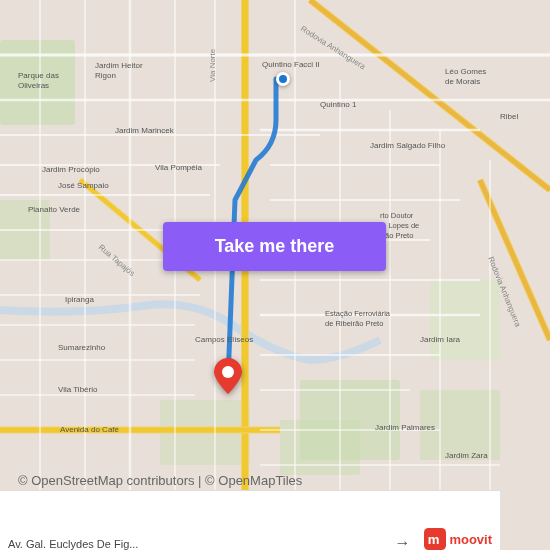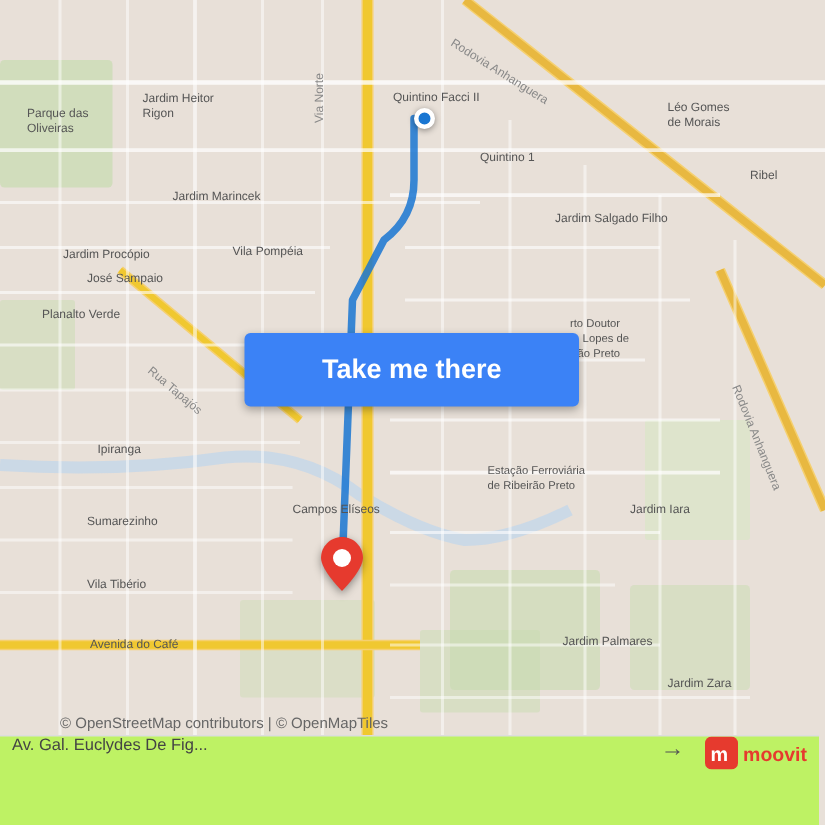--- a/index.html
+++ b/index.html
@@ -19,21 +19,21 @@
       height: 100%;
     }
 
     
     .take-me-there-btn {
       position: absolute;
       top: 222px;
       left: 163px;
       width: 223px;
       height: 49px;
-      background: #3b82f6;
+      background: #8b5cf6;
       color: white;
       border: none;
       border-radius: 4px;
       font-size: 18px;
       font-weight: bold;
       cursor: pointer;
       display: flex;
       align-items: center;
       justify-content: center;
       box-shadow: 0 2px 6px rgba(0,0,0,0.3);
@@ -64,36 +64,36 @@
 
     .dest-marker svg {
       width: 28px;
       height: 36px;
       filter: drop-shadow(0 2px 3px rgba(0,0,0,0.4));
     }
 
     .attribution {
       position: absolute;
       bottom: 2px;
-      left: 24px;
-      font-size: 10px;
+      left: 2px;
+      font-size: 13px;
       color: #666;
       z-index: 9;
       padding-left: 16px;
     }
 
     .bottom-info {
-      width: 546px;
+      width: 500px;
       height: 60px;
       position: absolute;
       bottom: 0;
       left: 0;
-      background: #bef264;
+      background: #ffffff;
       display: flex;
-      align-items: flex-start;
+      align-items: flex-end;
       z-index: 20;
       padding: 0 8px;
       border-top: 1px solid #ddd;
     }
 
     .route-from {
       flex: 1;
       font-size: 11px;
       color: #444;
       overflow: hidden;

